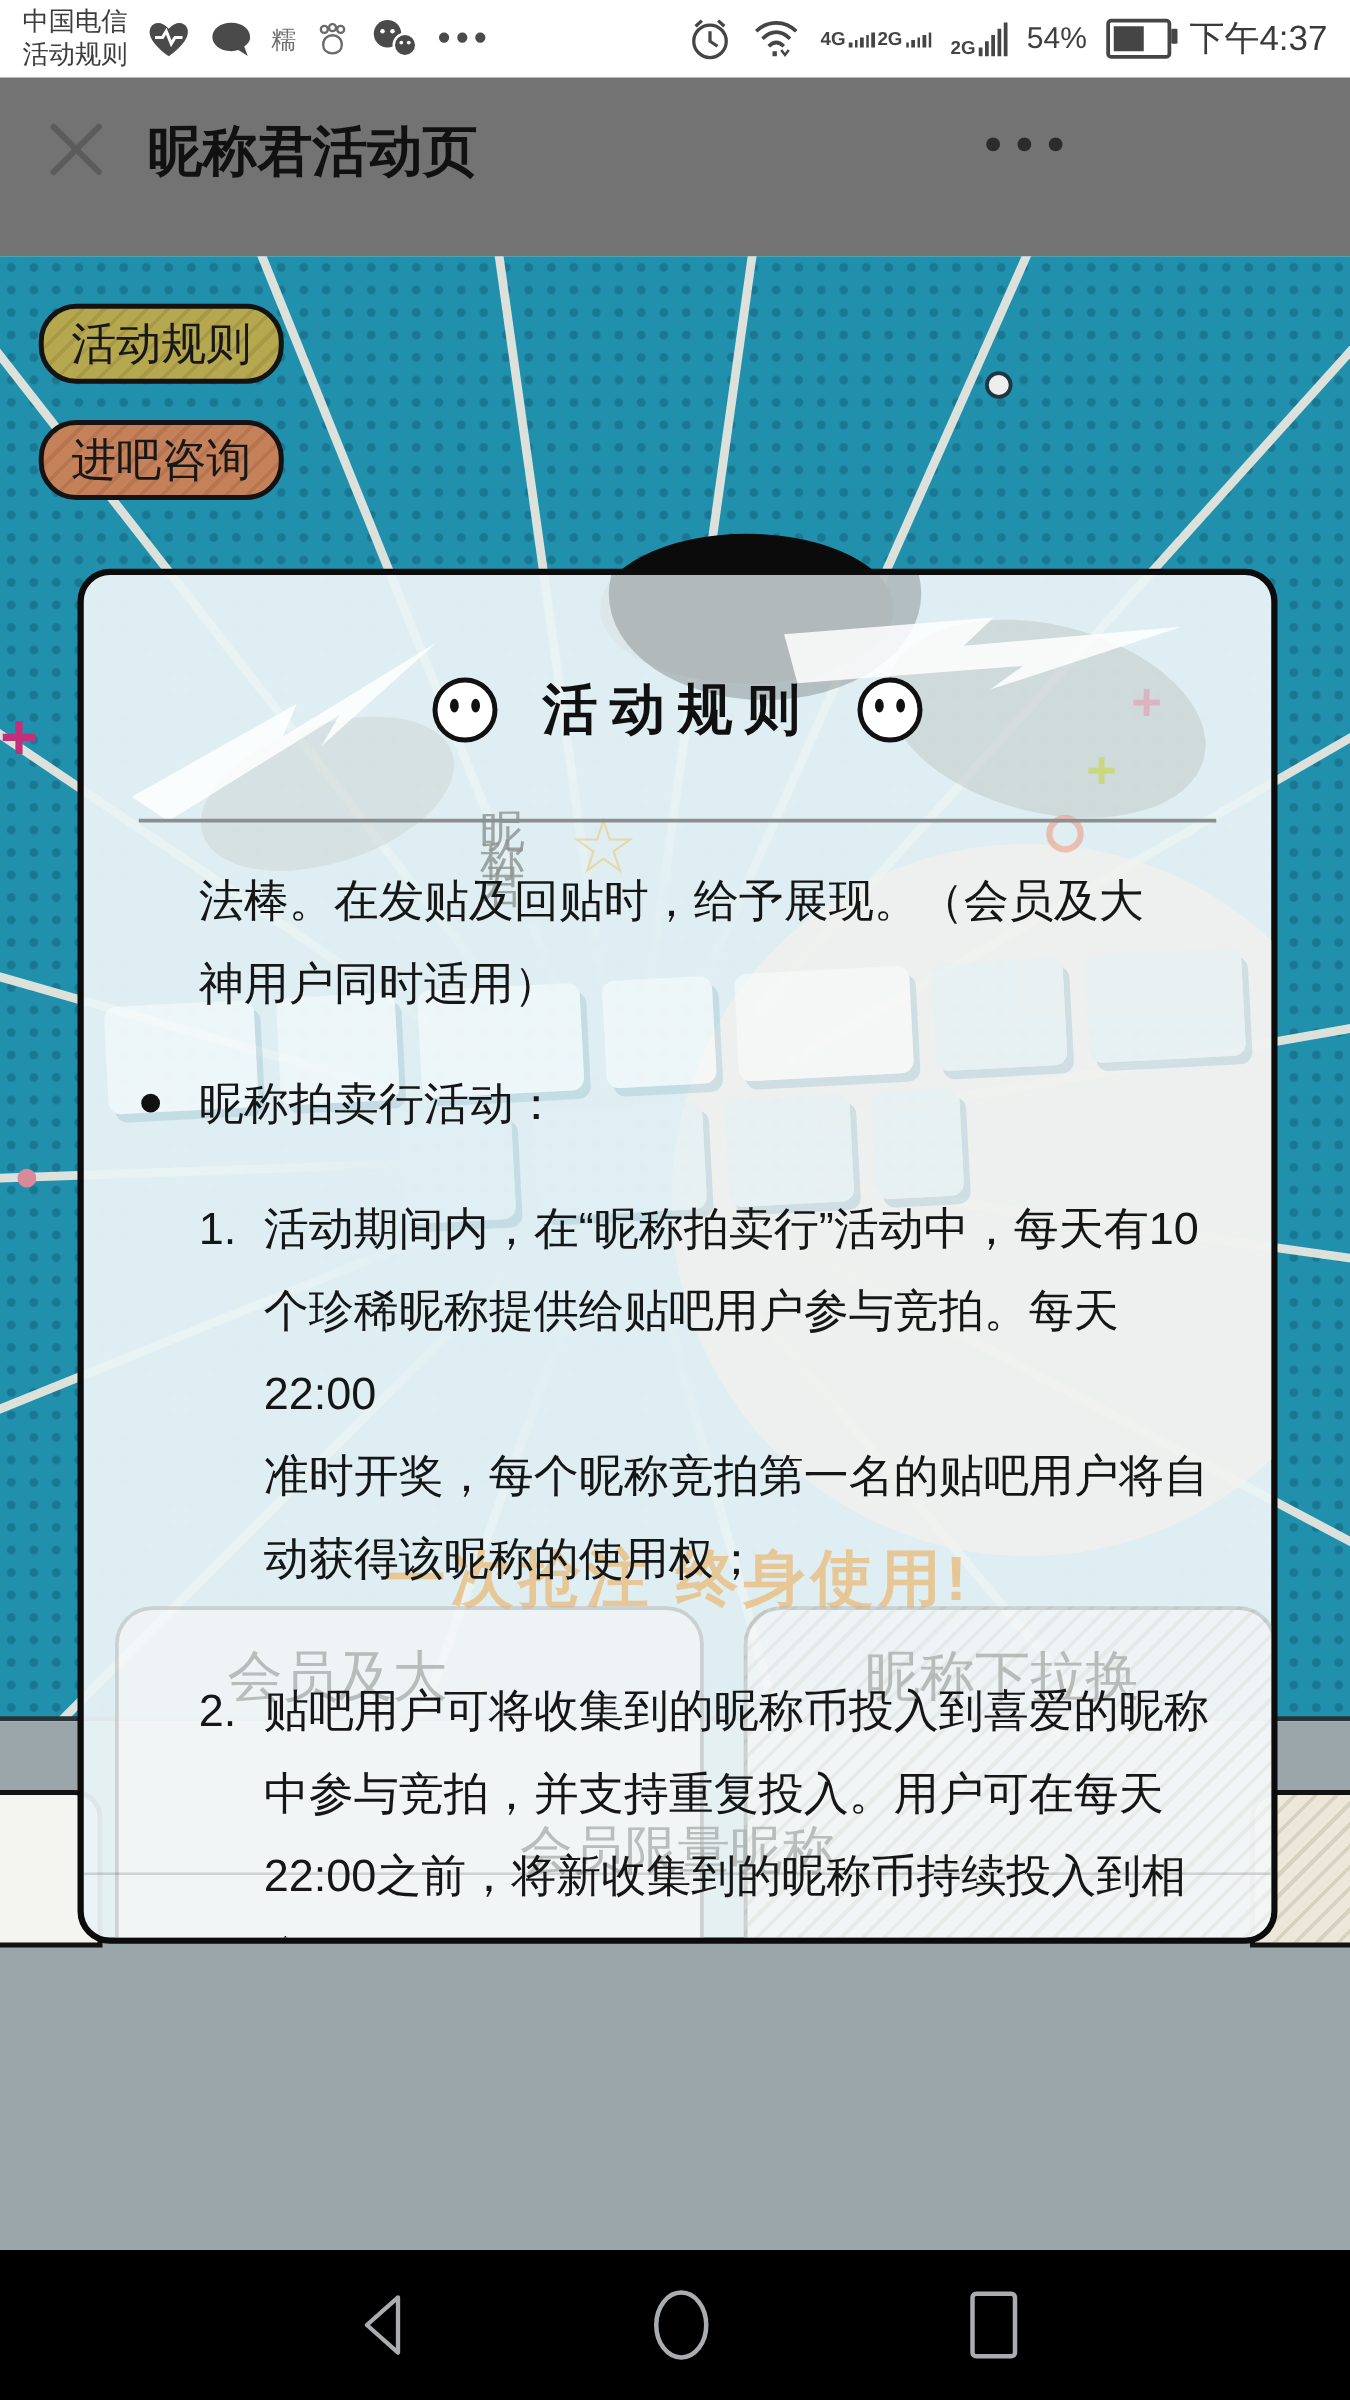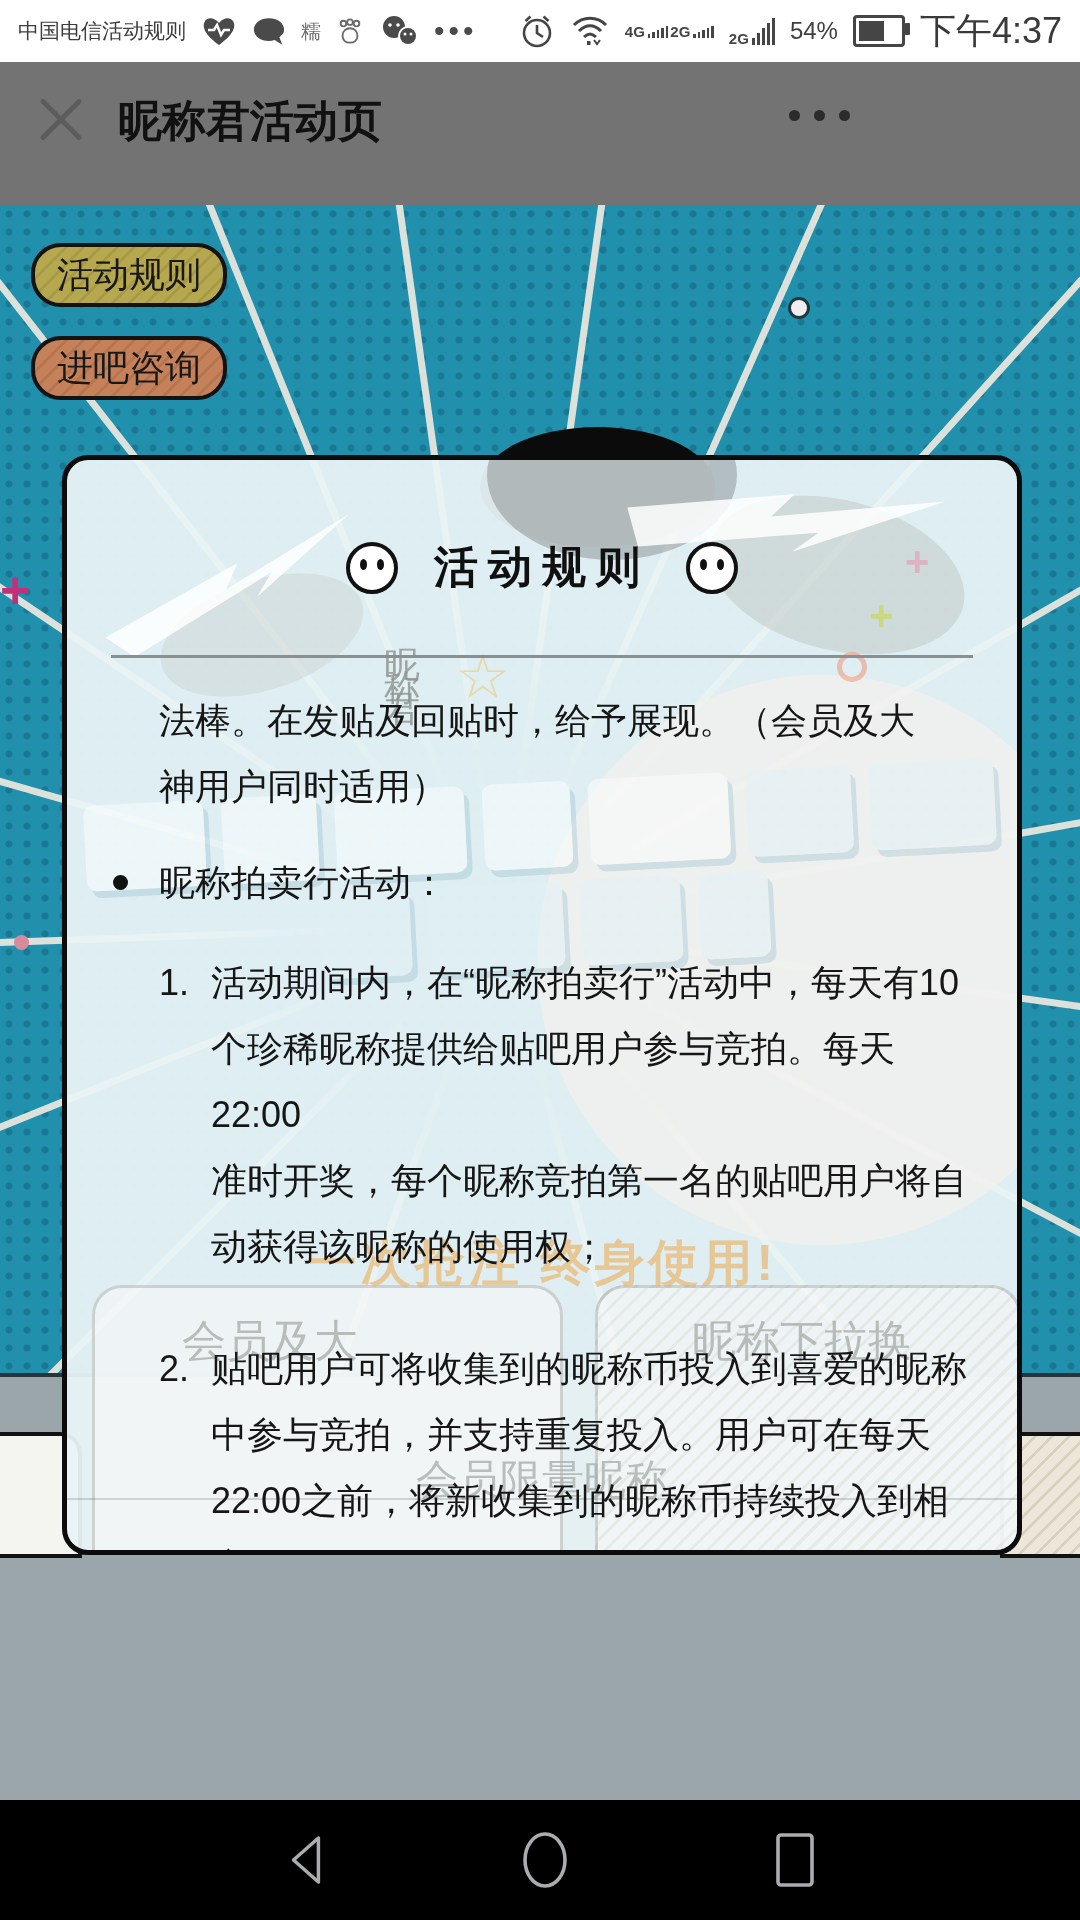--- a/index.html
+++ b/index.html
@@ -2,41 +2,41 @@
 <html><head>
 <meta charset="utf-8">
 <style>
   html,body{margin:0;padding:0;background:#222;}
   .screen{position:relative;width:1080px;height:1920px;overflow:hidden;background:#fff;
     font-family:"Liberation Sans","DejaVu Sans",sans-serif;margin:0 auto;}
 
   
   .status-bar{position:absolute;top:0;left:0;width:1080px;height:62px;background:#fff;
     display:flex;align-items:center;padding:0 18px;box-sizing:border-box;gap:15px;color:#454545;}
-  .carrier{display:flex;flex-direction:row;font-size:21px;line-height:26px;color:#3d3d3d;}
+  .carrier{display:flex;flex-direction:column;font-size:21px;line-height:26px;color:#3d3d3d;}
   .sb-ico{display:flex;align-items:center;}
   .nuo-badge{font-size:20px;color:#6e6e6e;}
   .sb-dots{font-size:30px;letter-spacing:4px;color:#4a4a4a;line-height:20px;}
   .sb-spacer{flex:1;}
   .sim1{display:flex;flex-direction:row;gap:2px;}
   .sim-row{display:flex;align-items:flex-end;gap:3px;}
   .sim-lbl{font-size:15px;font-weight:bold;color:#454545;line-height:13px;}
   .bars{display:flex;align-items:flex-end;gap:2px;}
   .bars i{display:block;width:3px;background:#454545;}
   .bars.small i{width:2.5px;}
   .bars.small i:nth-child(1){height:4px}.bars.small i:nth-child(2){height:6px}
   .bars.small i:nth-child(3){height:8px}.bars.small i:nth-child(4){height:10px}.bars.small i:nth-child(5){height:12px}
   .bars.big i:nth-child(1){height:7px}.bars.big i:nth-child(2){height:12px}
   .bars.big i:nth-child(3){height:17px}.bars.big i:nth-child(4){height:22px}.bars.big i:nth-child(5){height:27px}
   .sim2{display:flex;align-items:flex-end;gap:3px;}
   .pct{font-size:24px;color:#3f3f3f;}
   .batt{position:relative;width:46px;height:26px;border:3px solid #454545;border-radius:4px;}
   .batt::after{content:"";position:absolute;right:-8px;top:5px;width:5px;height:12px;background:#454545;border-radius:1px;}
   .batt i{position:absolute;left:3px;top:3px;bottom:3px;width:54%;background:#454545;}
-  .sb-time{font-size:36px;color:#3a3a3a;}
+  .sb-time{font-size:28px;color:#3a3a3a;}
 
   
   .nav-bar{position:absolute;top:62px;left:0;width:1080px;height:143px;background:#737373;}
   .nav-x{position:absolute;left:36px;top:32px;width:50px;height:50px;cursor:pointer;}
   .nav-x::before,.nav-x::after{content:"";position:absolute;left:-3px;top:23px;width:56px;height:5px;background:#5c5c5c;border-radius:3px;}
   .nav-x::before{transform:rotate(45deg);} .nav-x::after{transform:rotate(-45deg);}
   .nav-title{position:absolute;left:118px;top:30px;font-size:44px;font-weight:bold;color:#111;}
   .nav-more{position:absolute;right:230px;top:48px;display:flex;gap:14px;}
   .nav-more i{width:11px;height:11px;border-radius:50%;background:#2b2b2b;display:block;}
 

